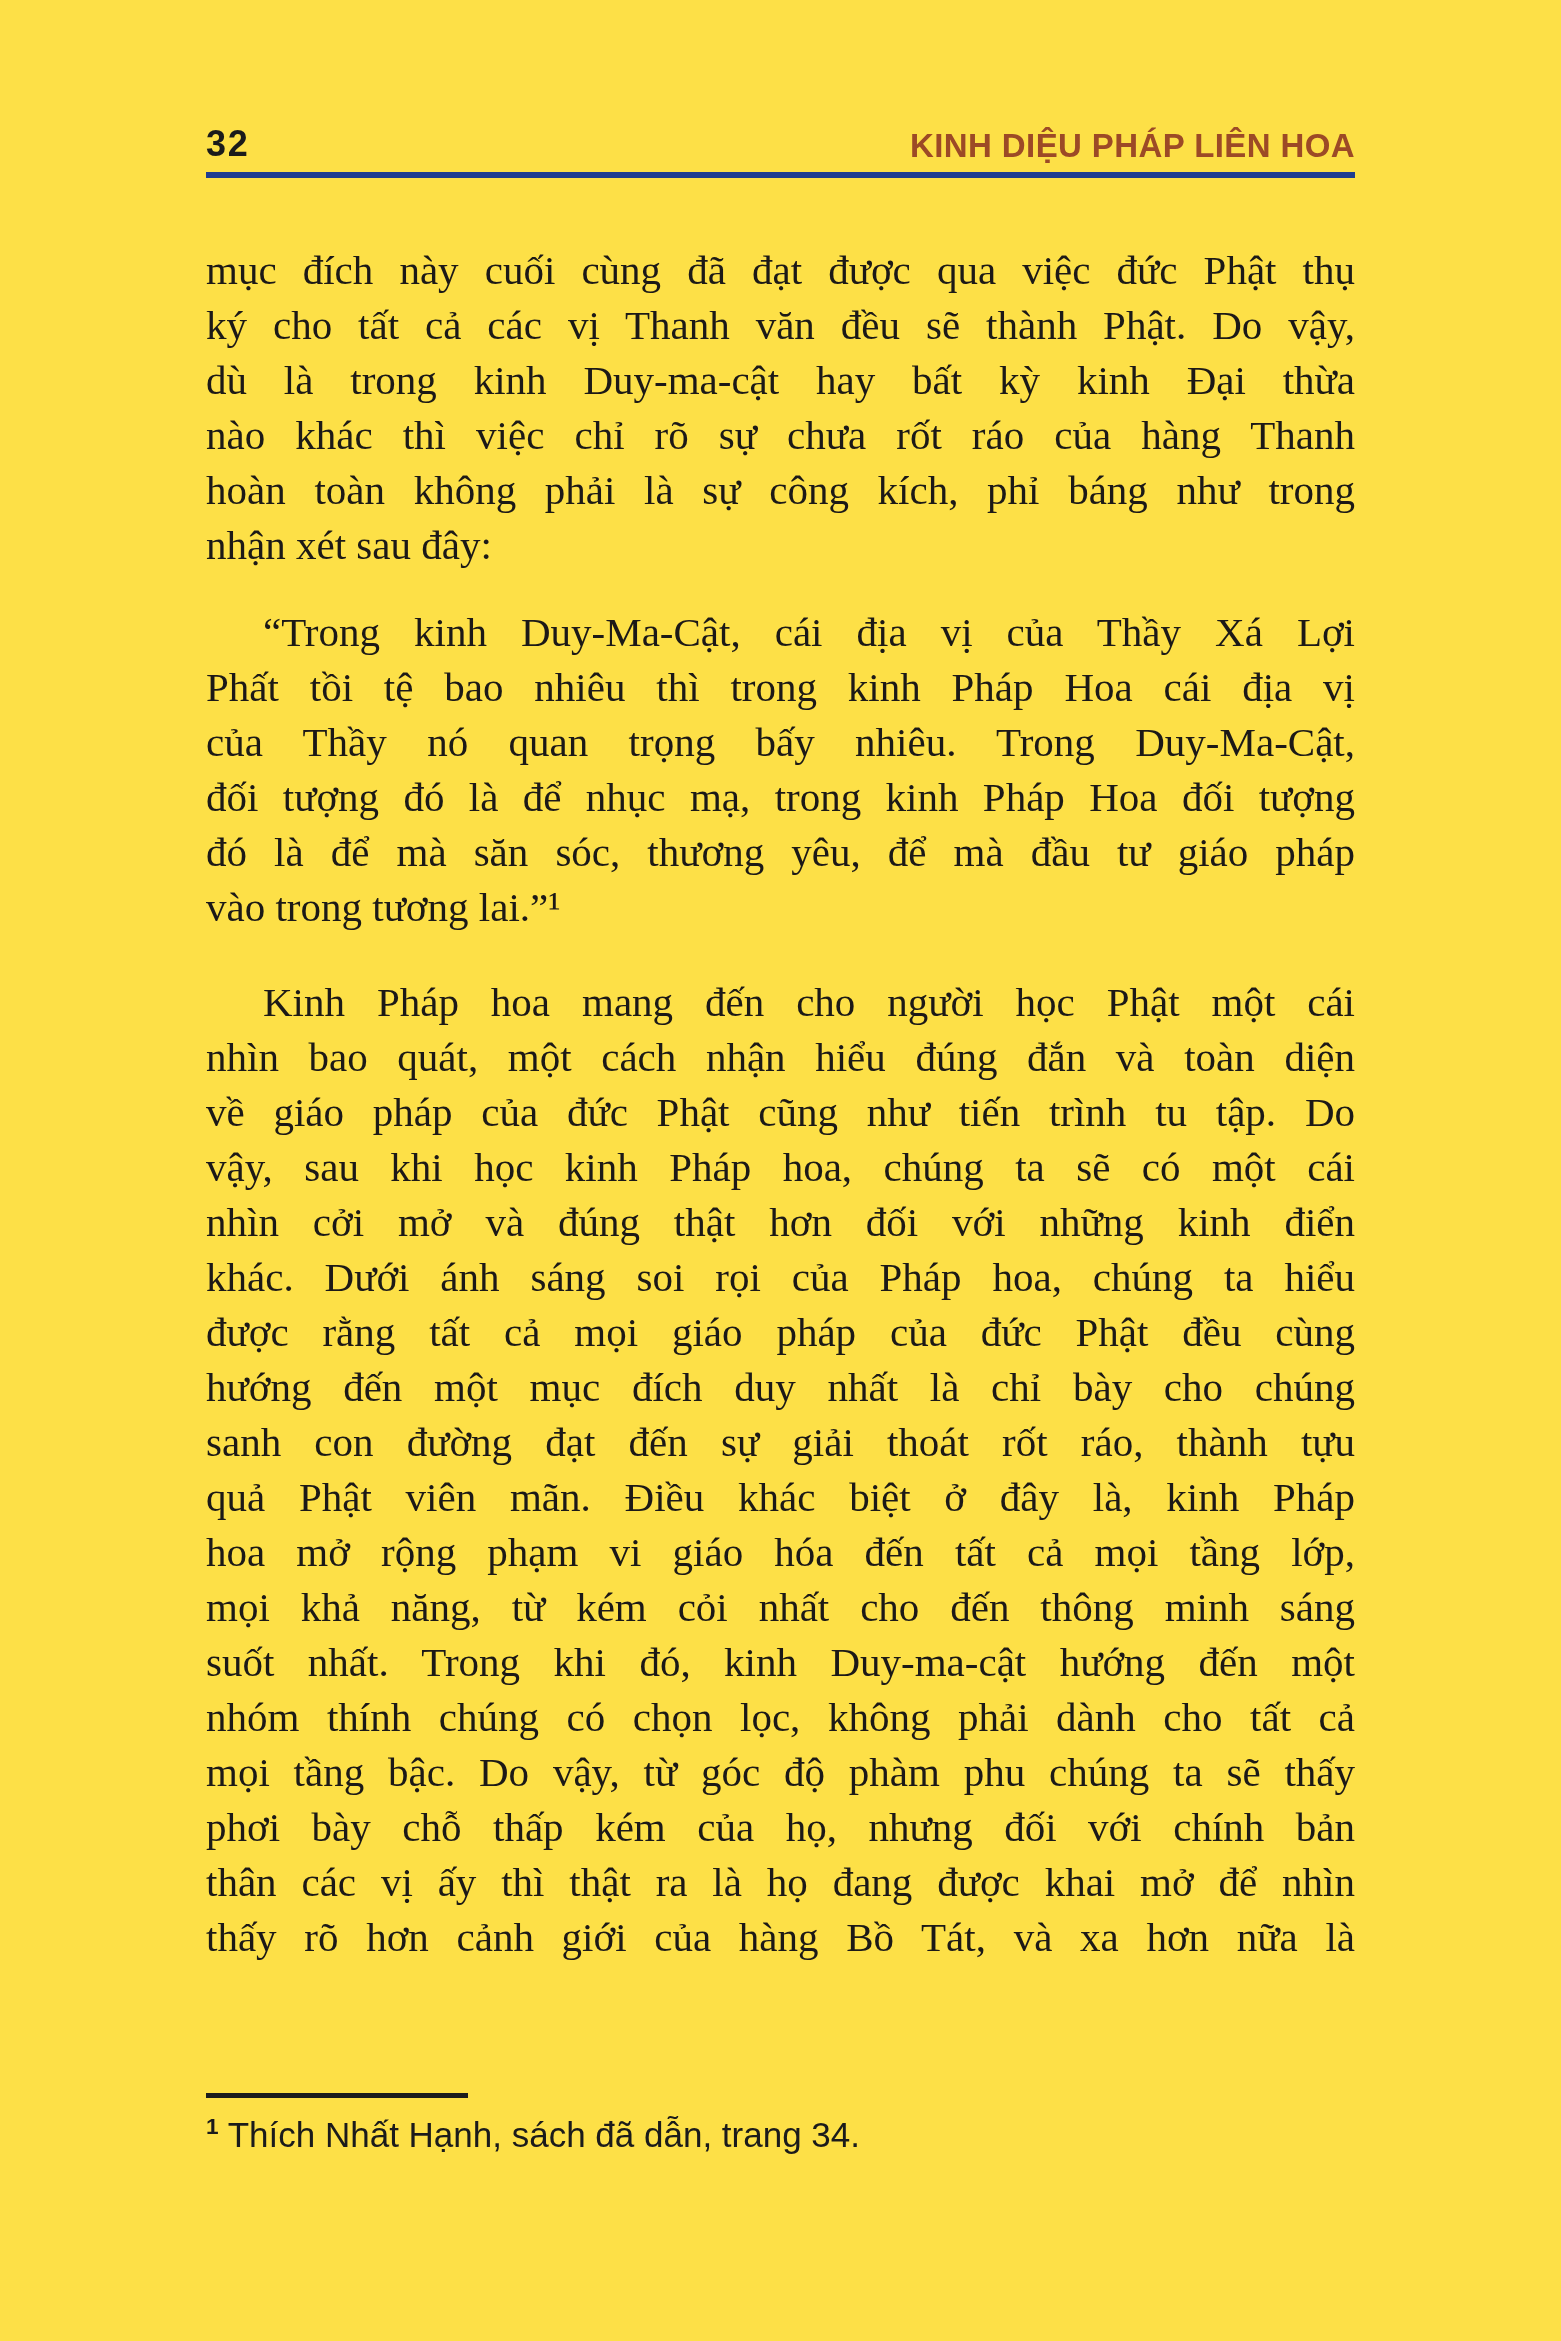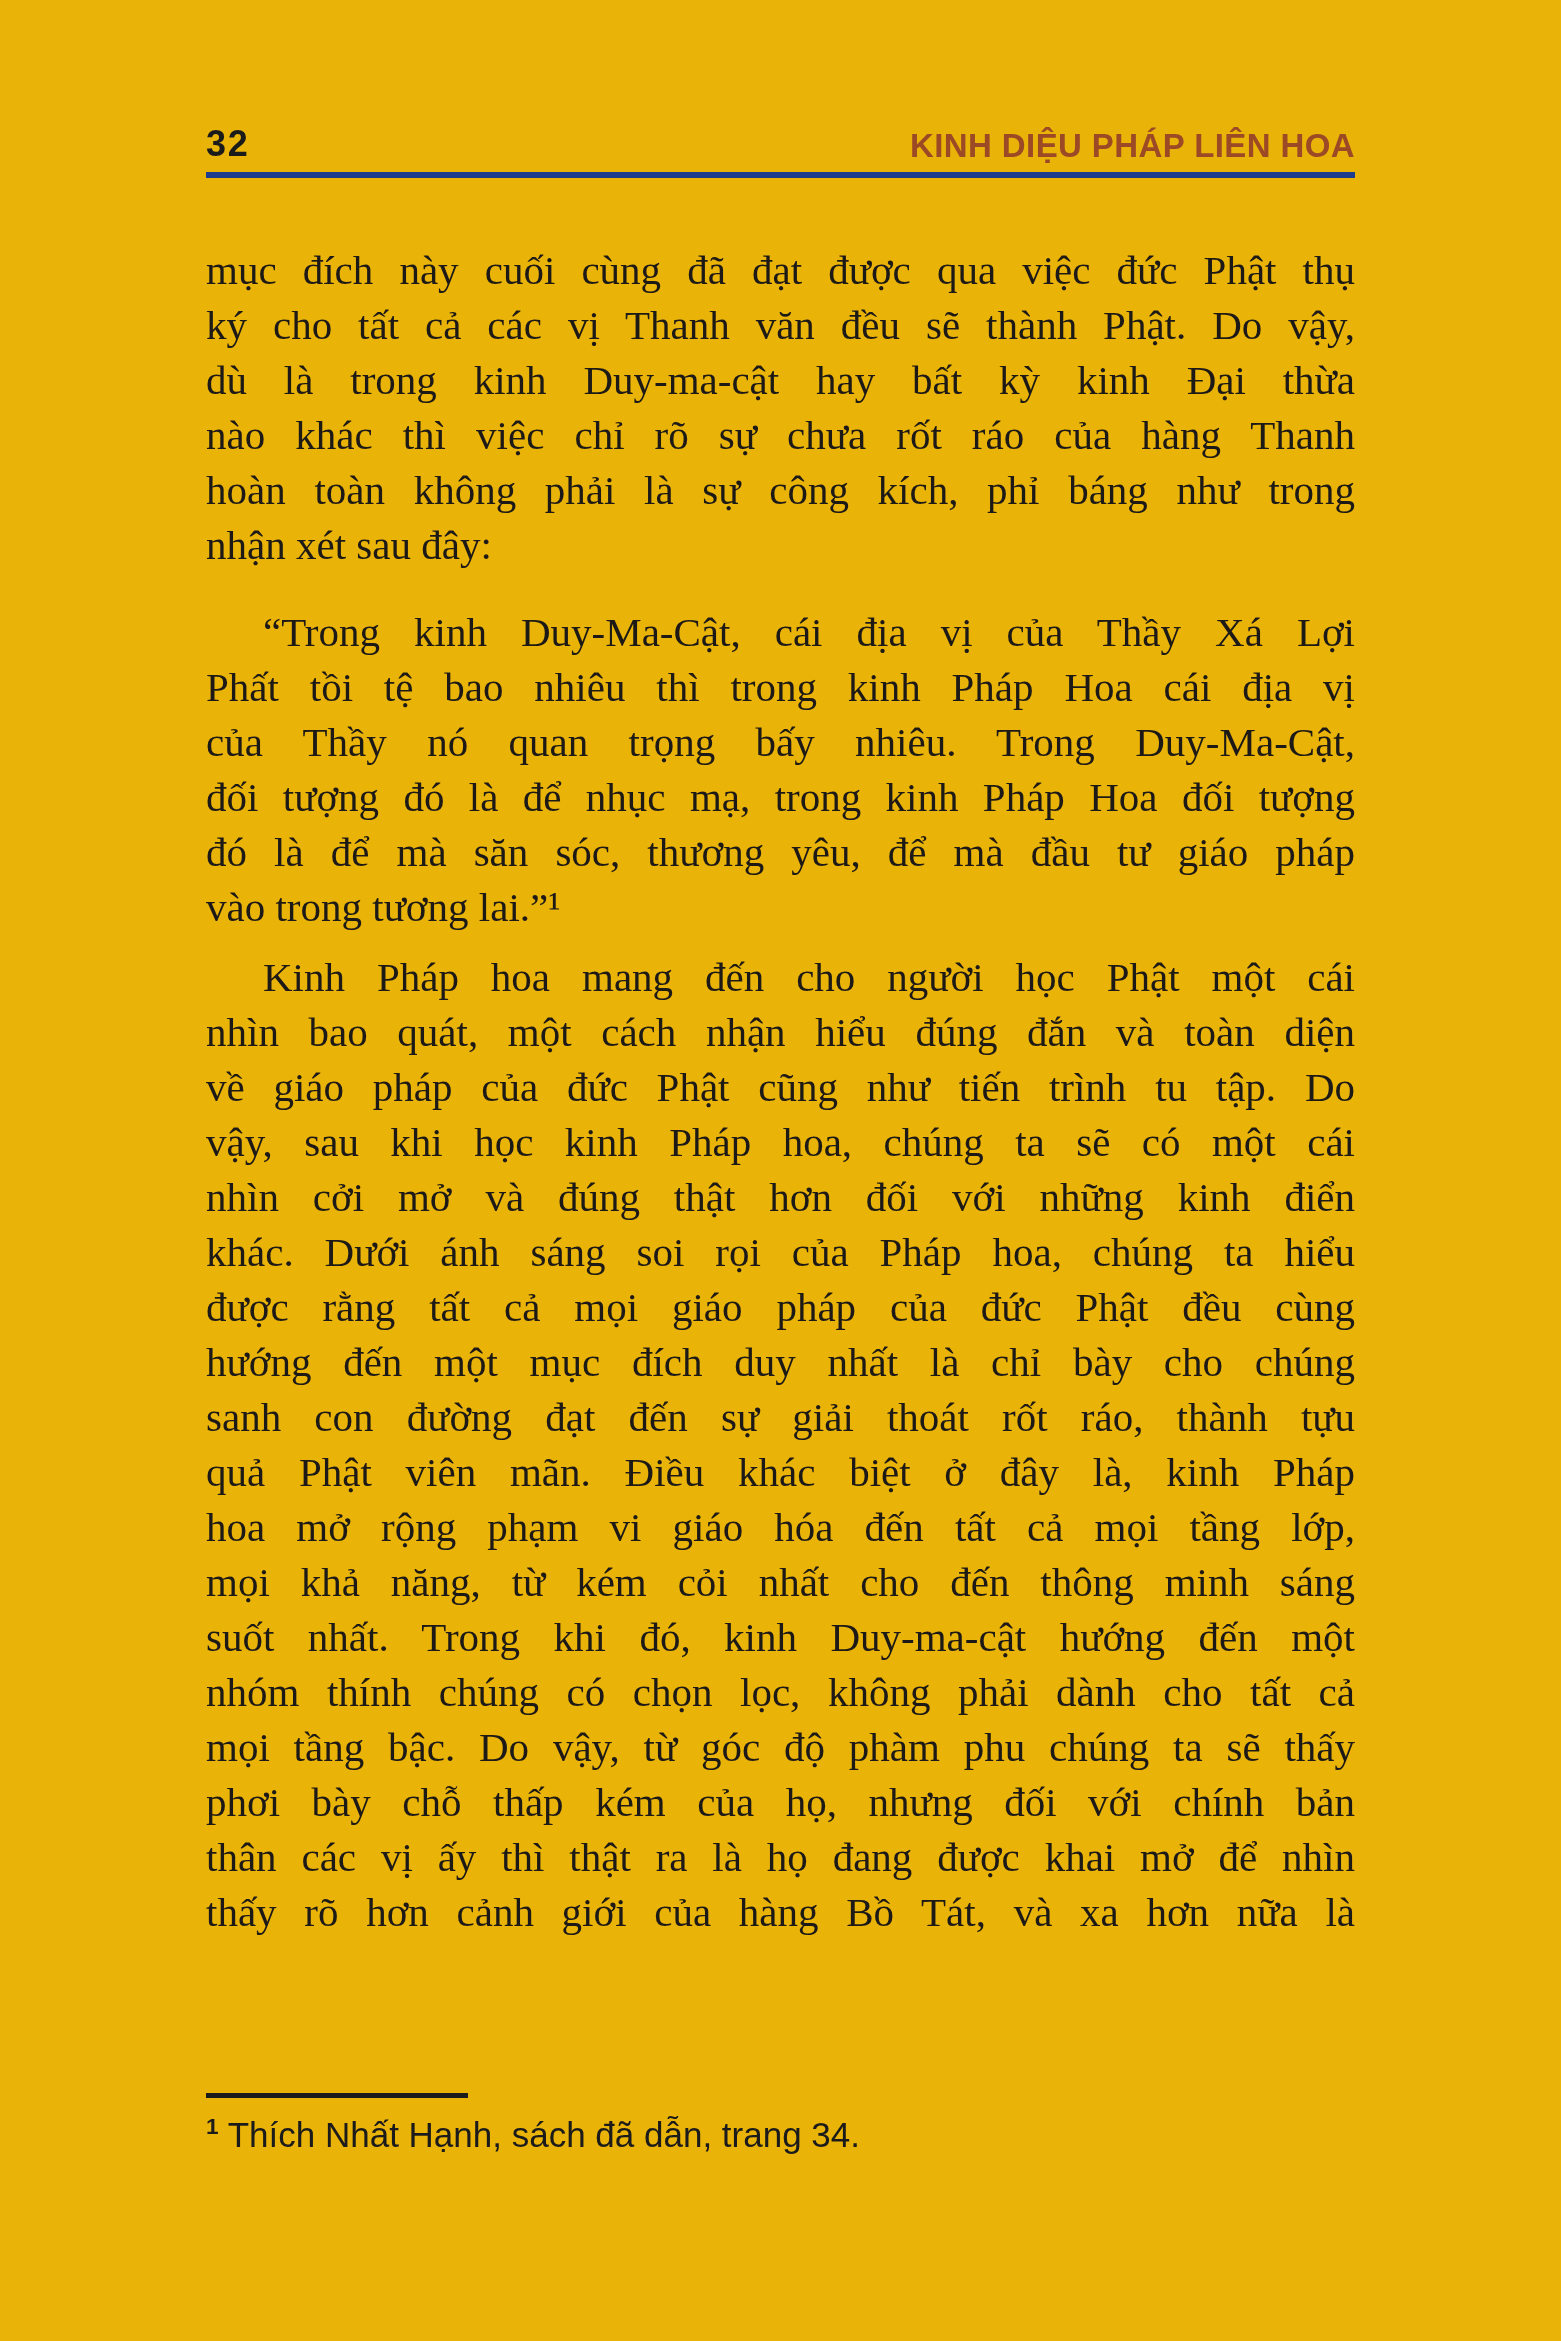--- a/index.html
+++ b/index.html
@@ -1,20 +1,20 @@
 <!DOCTYPE html>
 <html style="--title-color: #9c4a26; --rule-color: #1f3d8f; --body-color: #1c1917; --footnote-rule-color: #1c1c1c;font-size:14px"><head>
 <meta charset="utf-8">
 <style>
   html, body { margin: 0; padding: 0; background: #e8e8e8; }
   .page {
     position: relative;
     width: 1561px;
     height: 2342px;
-    background: #eab308;
+    background: #fde047;
     margin: 0 auto;
     overflow: hidden;
     font-family: "Liberation Serif", "DejaVu Serif", serif;
   }
   
   .header-row {
     position: absolute;
     left: 206px; right: 206px; top: 120px;
     height: 42px;
     display: flex;
@@ -46,21 +46,21 @@
   }
   
   .body-text {
     position: absolute;
     left: 206px; right: 206px; top: 243px;
     font-size: 41px;
     line-height: 55px;
     color: var(--body-color, #1c1917);
   }
   .para + .para { margin-top: 32px; }
-  .para.big-gap { margin-top: 15px; }
+  .para.big-gap { margin-top: 40px; }
   .line {
     text-align: justify;
     text-align-last: justify;
     white-space: normal;
   }
   .line.last-left { text-align-last: left; }
   .para.indent .line:first-child { text-indent: 57px; }
   
   .footnote-rule {
     position: absolute;

